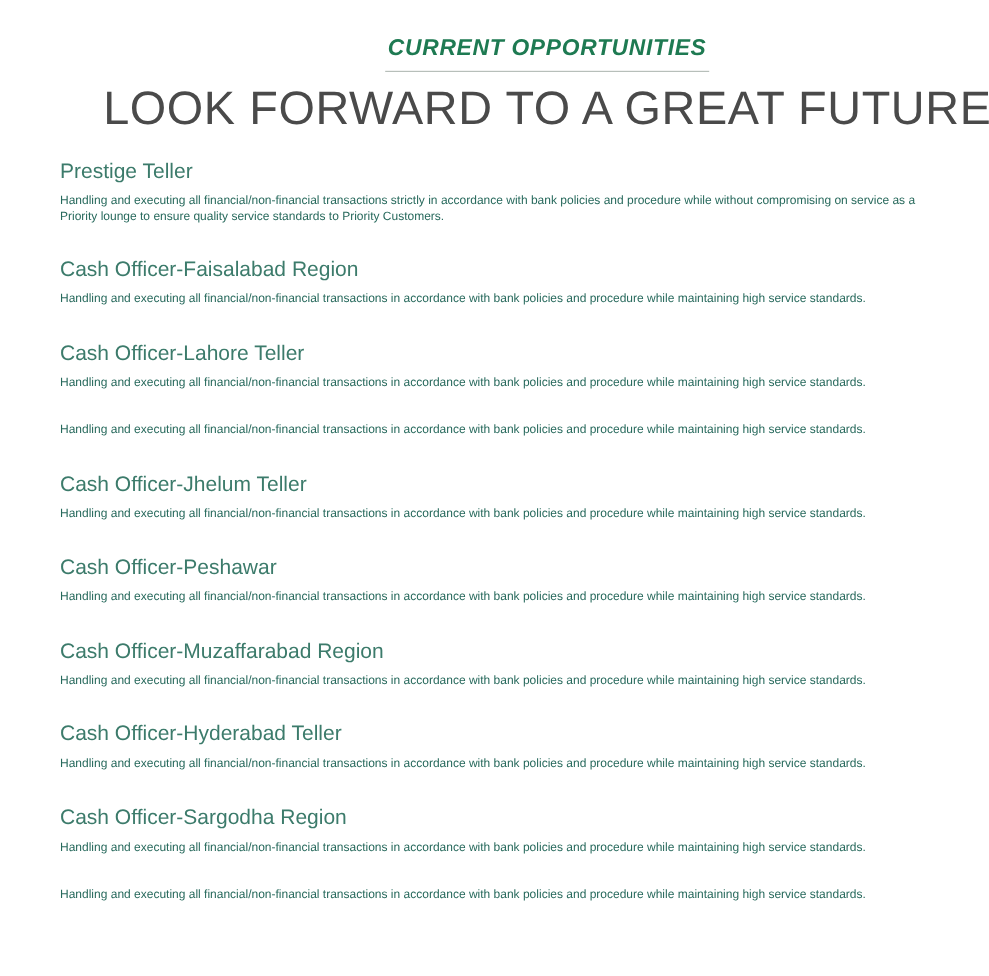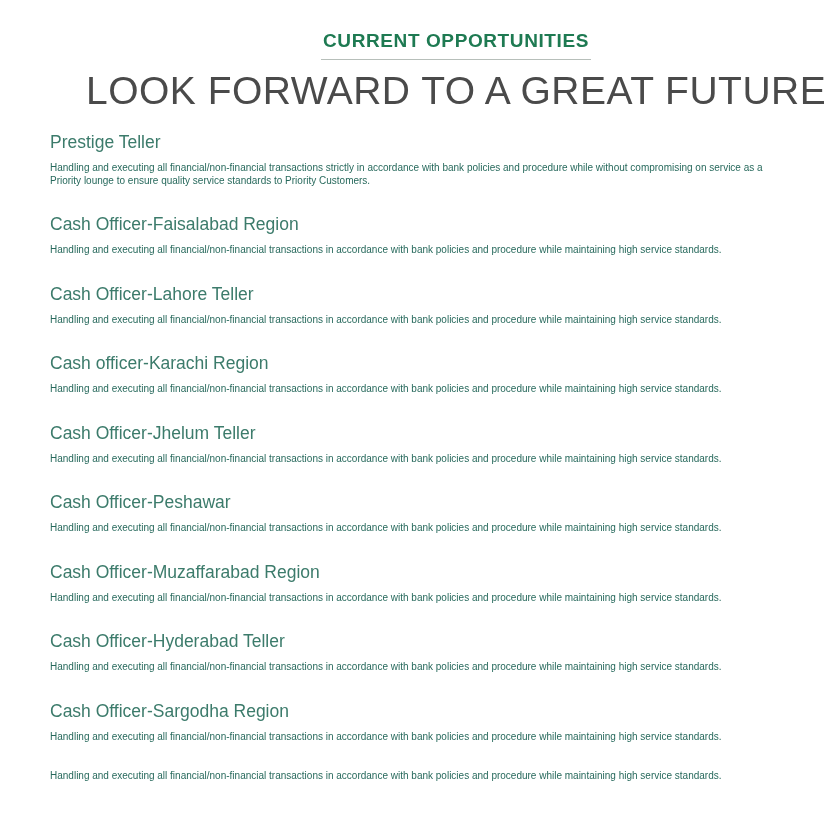--- a/index.html
+++ b/index.html
@@ -19,20 +19,21 @@
     text-align: center;
   }
   .eyebrow {
     display: inline-block;
     font-size: 19px;
     font-weight: 700;
     letter-spacing: 0.6px;
     color: #1e7a52;
     padding: 0 2px 7px 2px;
     border-bottom: 1px solid #b7bfba;
+    font-style: italic;
   }
   .main-title {
     margin: 9px 0 0 0;
     font-size: 39px;
     font-weight: 200;
     letter-spacing: 0.5px;
     color: #4a4a4a;
     white-space: nowrap;
   }
   .jobs {
@@ -75,21 +76,20 @@
     <h2 class="job-title">Cash Officer-Faisalabad Region</h2>
     <p class="job-desc">Handling and executing all financial/non-financial transactions in accordance with bank policies and procedure while maintaining high service standards.</p>
   </div>
 
   <div class="job">
     <h2 class="job-title">Cash Officer-Lahore Teller</h2>
     <p class="job-desc">Handling and executing all financial/non-financial transactions in accordance with bank policies and procedure while maintaining high service standards.</p>
   </div>
 
   <div class="job">
-    <h2 class="job-title">Cash officer-Karachi Region</h2>
     <p class="job-desc">Handling and executing all financial/non-financial transactions in accordance with bank policies and procedure while maintaining high service standards.</p>
   </div>
 
   <div class="job">
     <h2 class="job-title">Cash Officer-Jhelum Teller</h2>
     <p class="job-desc">Handling and executing all financial/non-financial transactions in accordance with bank policies and procedure while maintaining high service standards.</p>
   </div>
 
   <div class="job">
     <h2 class="job-title">Cash Officer-Peshawar</h2>

